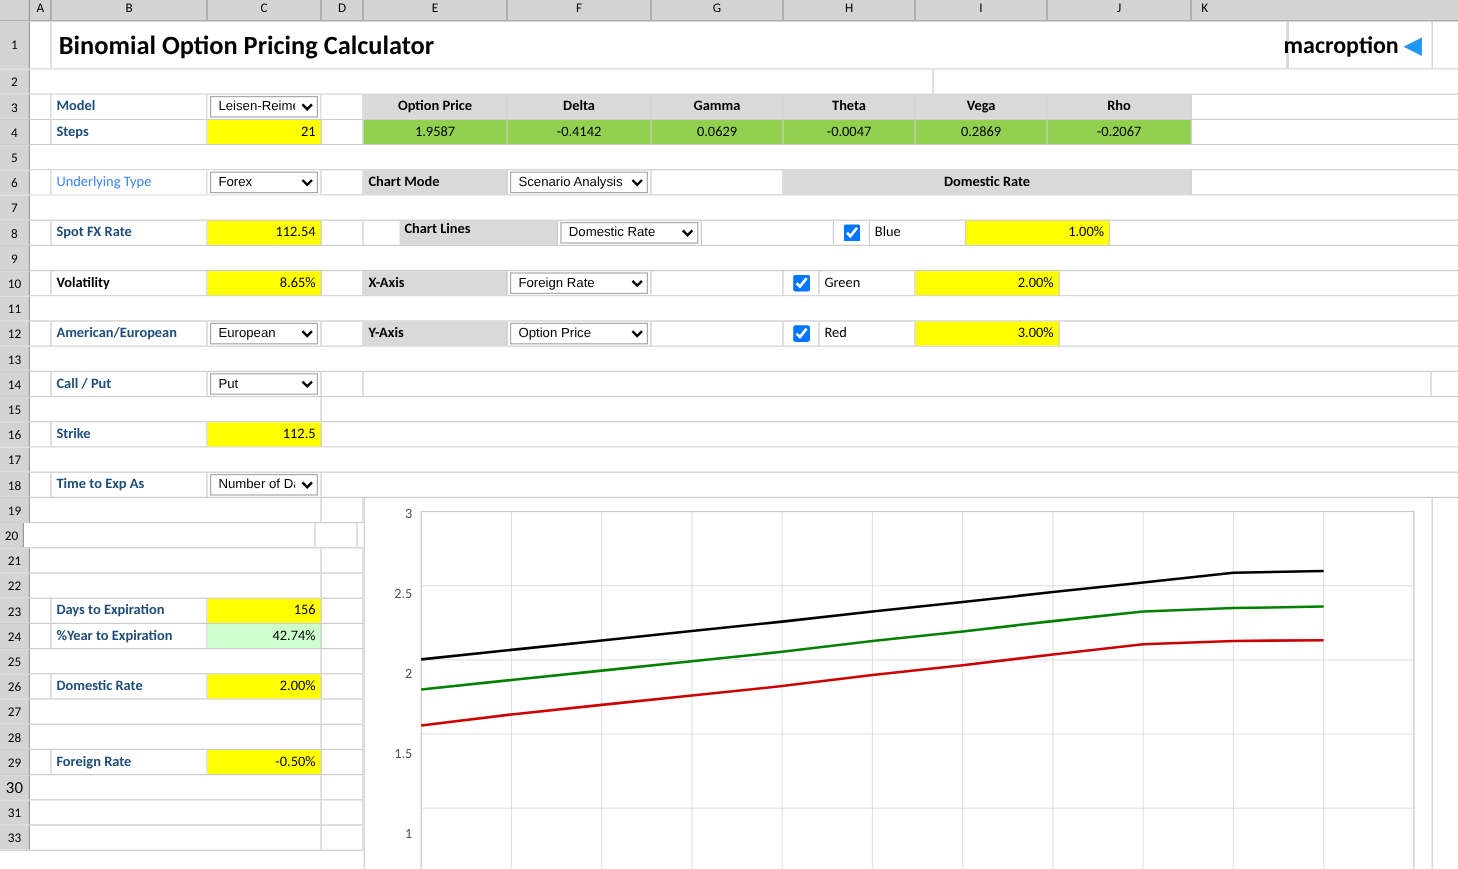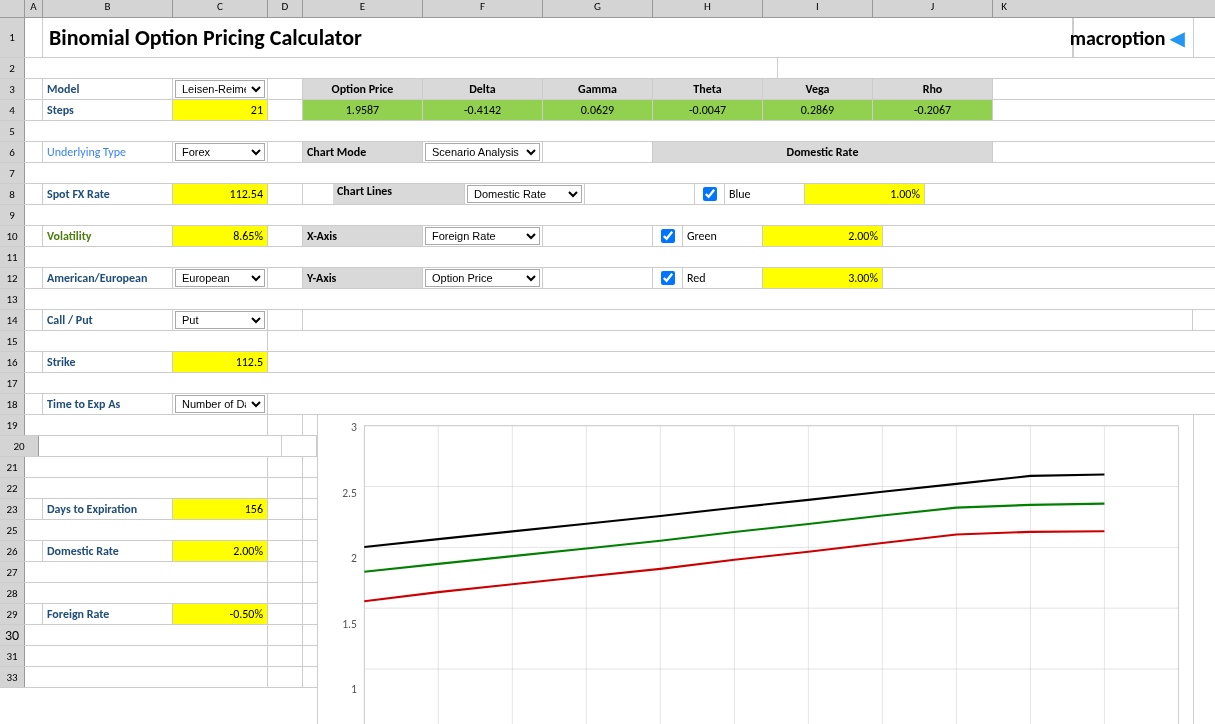--- a/index.html
+++ b/index.html
@@ -181,21 +181,21 @@
 
   <div style="display:flex; height:21px; border-bottom:1px solid #ccc; background:#fff;">
     <div style="width:25px; background:#d4d4d4; border-right:1px solid #999; display:flex; align-items:center; justify-content:center; font-size:11px;">9</div>
     <div style="flex:1;"></div>
   </div>
 
   <div style="display:flex; height:21px; border-bottom:1px solid #ccc;">
     <div style="width:25px; background:#d4d4d4; border-right:1px solid #999; display:flex; align-items:center; justify-content:center; font-size:11px;">10</div>
     <div style="width:18px; border-right:1px solid #ccc;"></div>
     <div style="width:130px; border-right:1px solid #ccc; display:flex; align-items:center; padding-left:4px;">
-      <span style="color:#4d7c0f; font-weight:bold;">Volatility</span>
+      <span style="color:#000000; font-weight:bold;">Volatility</span>
     </div>
     <div style="width:95px; border-right:1px solid #ccc; background:#ffff00; display:flex; align-items:center; justify-content:flex-end; padding-right:4px;">
       <span>8.65%</span>
     </div>
     <div style="width:35px; border-right:1px solid #ccc;"></div>
     <div style="width:120px; border-right:1px solid #ccc; background:#d9d9d9; display:flex; align-items:center; padding-left:4px;">
       <span style="font-weight:bold;">X-Axis</span>
     </div>
     <div style="width:120px; border-right:1px solid #ccc; display:flex; align-items:center; padding:0 2px;">
       <select style="width:100%; font-size:11px;">
@@ -315,21 +315,21 @@
   <div style="display:flex; flex:1; overflow:hidden;">
 
     <div style="display:flex; flex-direction:column; flex-shrink:0;">
 
       <div style="display:flex; height:21px; border-bottom:1px solid #ccc;">
         <div style="width:25px; background:#d4d4d4; border-right:1px solid #999; display:flex; align-items:center; justify-content:center; font-size:11px;">19</div>
         <div style="width:243px; border-right:1px solid #ccc;"></div>
         <div style="width:35px; border-right:1px solid #ccc;"></div>
       </div>
       <div style="display:flex; height:21px; border-bottom:1px solid #ccc;">
-        <div style="width:39px; background:#d4d4d4; border-right:1px solid #999; display:flex; align-items:center; justify-content:center; font-size:11px;">20</div>
+        <div style="width:20px; background:#d4d4d4; border-right:1px solid #999; display:flex; align-items:center; justify-content:center; font-size:11px;">20</div>
         <div style="width:243px; border-right:1px solid #ccc;"></div>
         <div style="width:35px; border-right:1px solid #ccc;"></div>
       </div>
       <div style="display:flex; height:21px; border-bottom:1px solid #ccc;">
         <div style="width:25px; background:#d4d4d4; border-right:1px solid #999; display:flex; align-items:center; justify-content:center; font-size:11px;">21</div>
         <div style="width:243px; border-right:1px solid #ccc;"></div>
         <div style="width:35px; border-right:1px solid #ccc;"></div>
       </div>
       <div style="display:flex; height:21px; border-bottom:1px solid #ccc;">
         <div style="width:25px; background:#d4d4d4; border-right:1px solid #999; display:flex; align-items:center; justify-content:center; font-size:11px;">22</div>
@@ -342,20 +342,31 @@
         <div style="width:18px; border-right:1px solid #ccc;"></div>
         <div style="width:130px; border-right:1px solid #ccc; display:flex; align-items:center; padding-left:4px;">
           <span style="color:#1f4e79; font-weight:bold;">Days to Expiration</span>
         </div>
         <div style="width:95px; border-right:1px solid #ccc; background:#ffff00; display:flex; align-items:center; justify-content:flex-end; padding-right:4px;">
           <span>156</span>
         </div>
         <div style="width:35px; border-right:1px solid #ccc;"></div>
       </div>
 
+      <div style="display:flex; height:21px; border-bottom:1px solid #ccc;">
+        <div style="width:25px; background:#d4d4d4; border-right:1px solid #999; display:flex; align-items:center; justify-content:center; font-size:11px;">24</div>
+        <div style="width:18px; border-right:1px solid #ccc;"></div>
+        <div style="width:130px; border-right:1px solid #ccc; display:flex; align-items:center; padding-left:4px;">
+          <span style="color:#1f4e79; font-weight:bold;">%Year to Expiration</span>
+        </div>
+        <div style="width:95px; border-right:1px solid #ccc; background:#ccffcc; display:flex; align-items:center; justify-content:flex-end; padding-right:4px;">
+          <span>42.74%</span>
+        </div>
+        <div style="width:35px; border-right:1px solid #ccc;"></div>
+      </div>
 
       <div style="display:flex; height:21px; border-bottom:1px solid #ccc;">
         <div style="width:25px; background:#d4d4d4; border-right:1px solid #999; display:flex; align-items:center; justify-content:center; font-size:11px;">25</div>
         <div style="width:243px; border-right:1px solid #ccc;"></div>
         <div style="width:35px; border-right:1px solid #ccc;"></div>
       </div>
 
       <div style="display:flex; height:21px; border-bottom:1px solid #ccc;">
         <div style="width:25px; background:#d4d4d4; border-right:1px solid #999; display:flex; align-items:center; justify-content:center; font-size:11px;">26</div>
         <div style="width:18px; border-right:1px solid #ccc;"></div>

